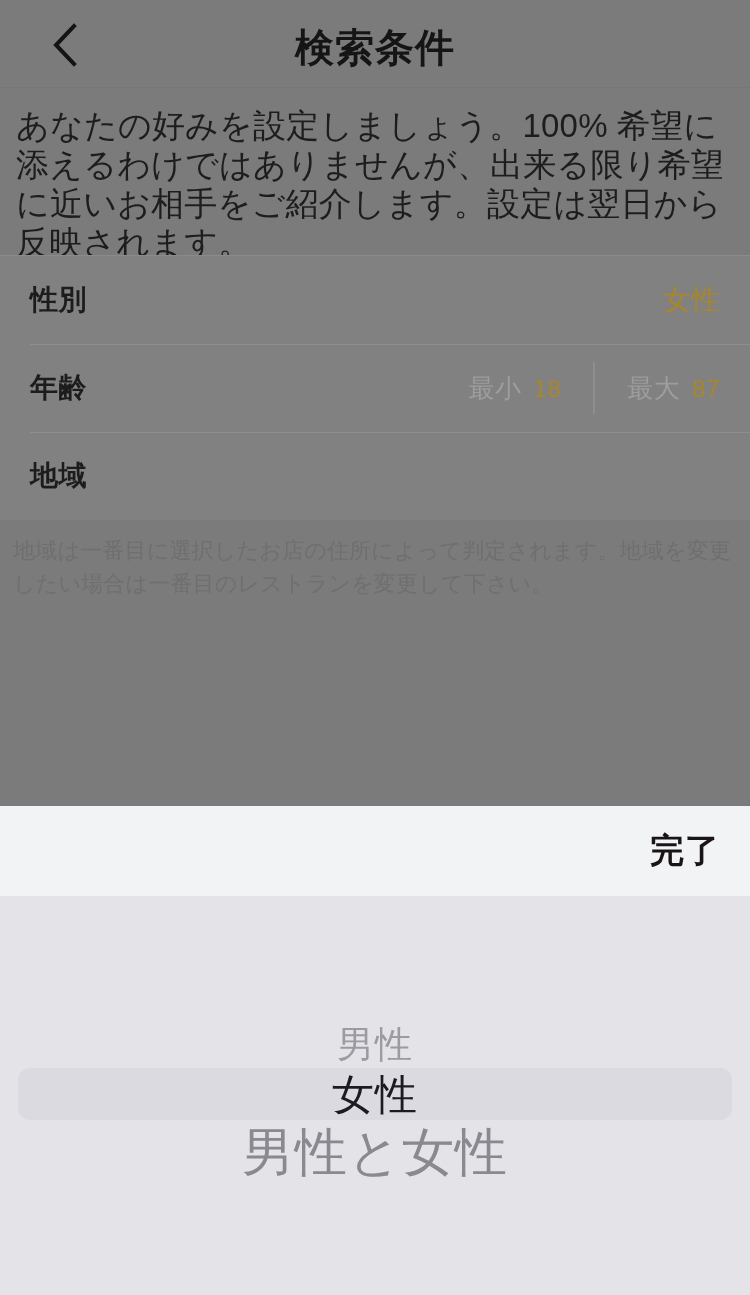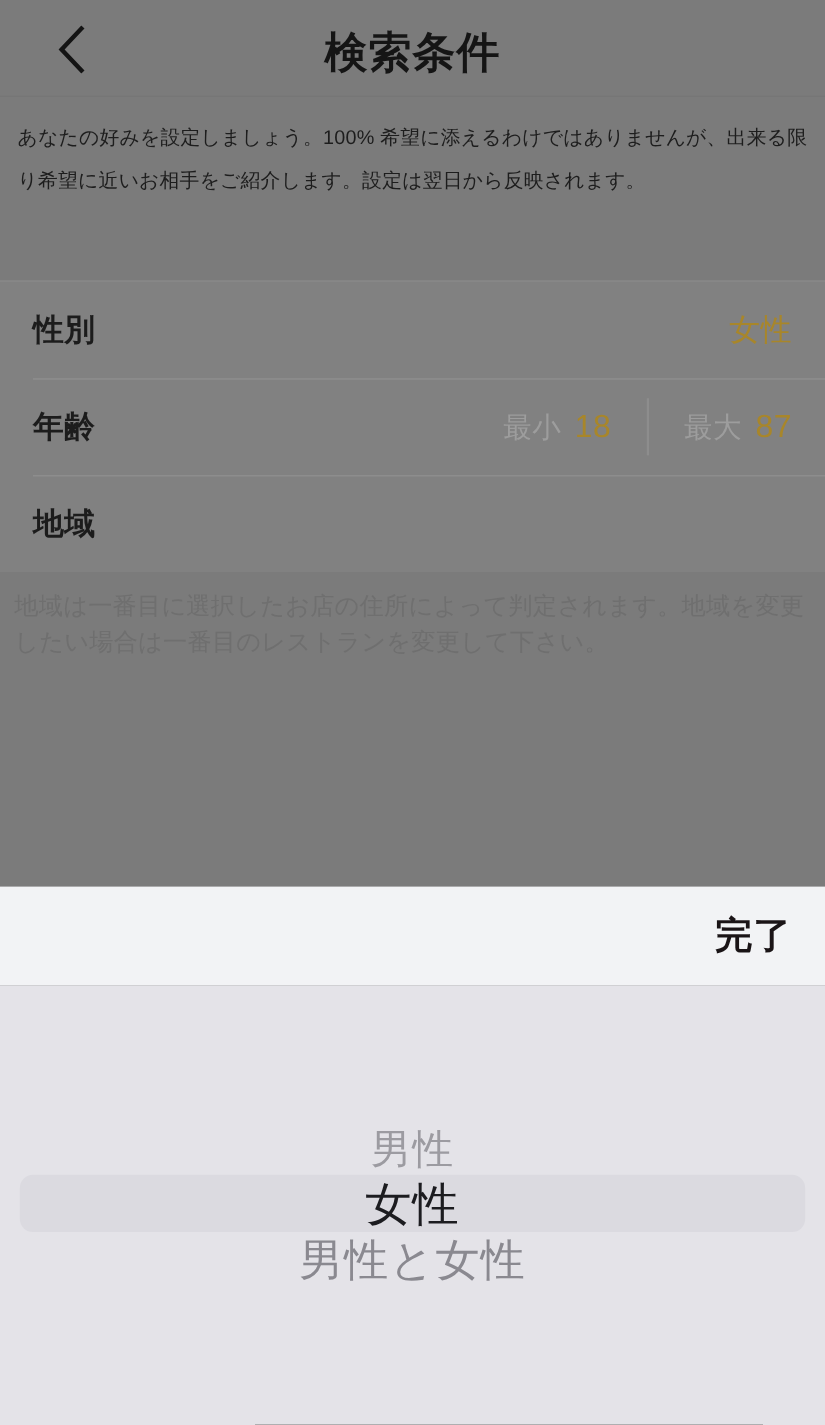--- a/index.html
+++ b/index.html
@@ -80,21 +80,21 @@
     color: #8e2b44;
     letter-spacing: 0.3px;
     white-space: nowrap;
   }
 
   
   .desc {
     position: absolute;
     left: 16px; top: 106px;
     width: 718px;
-    font-size: 18px;
+    font-size: 33px;
     line-height: 39px;
     color: #1d1d1d;
     letter-spacing: 0.2px;
   }
 
   
   .list {
     position: absolute;
     left: 0; top: 255px;
     width: 750px;
@@ -141,21 +141,21 @@
     display: flex;
     align-items: baseline;
     gap: 12px;
   }
   .age-cap {
     font-size: 26px;
     color: #9d9d9d;
     letter-spacing: 0.5px;
   }
   .age-num {
-    font-size: 29px;
+    font-size: 24px;
     color: #a8862a;
     letter-spacing: 0.5px;
   }
   .age-sep {
     width: 2px;
     height: 52px;
     background: #8d8d8d;
     margin: 0 32px;
   }
   .chev-right {
@@ -228,21 +228,21 @@
     font-size: 37px;
     color: #9c9ba1;
   }
   .pick-item.selected {
     top: 171px;
     font-size: 42px;
     color: #1c1c20;
   }
   .pick-item.below {
     top: 222px;
-    font-size: 40px;
+    font-size: 52px;
     color: #8a8990;
   }
 </style>
 </head>
 <body>
 
 <div class="screen">
 
   <div class="dimmed">
 

